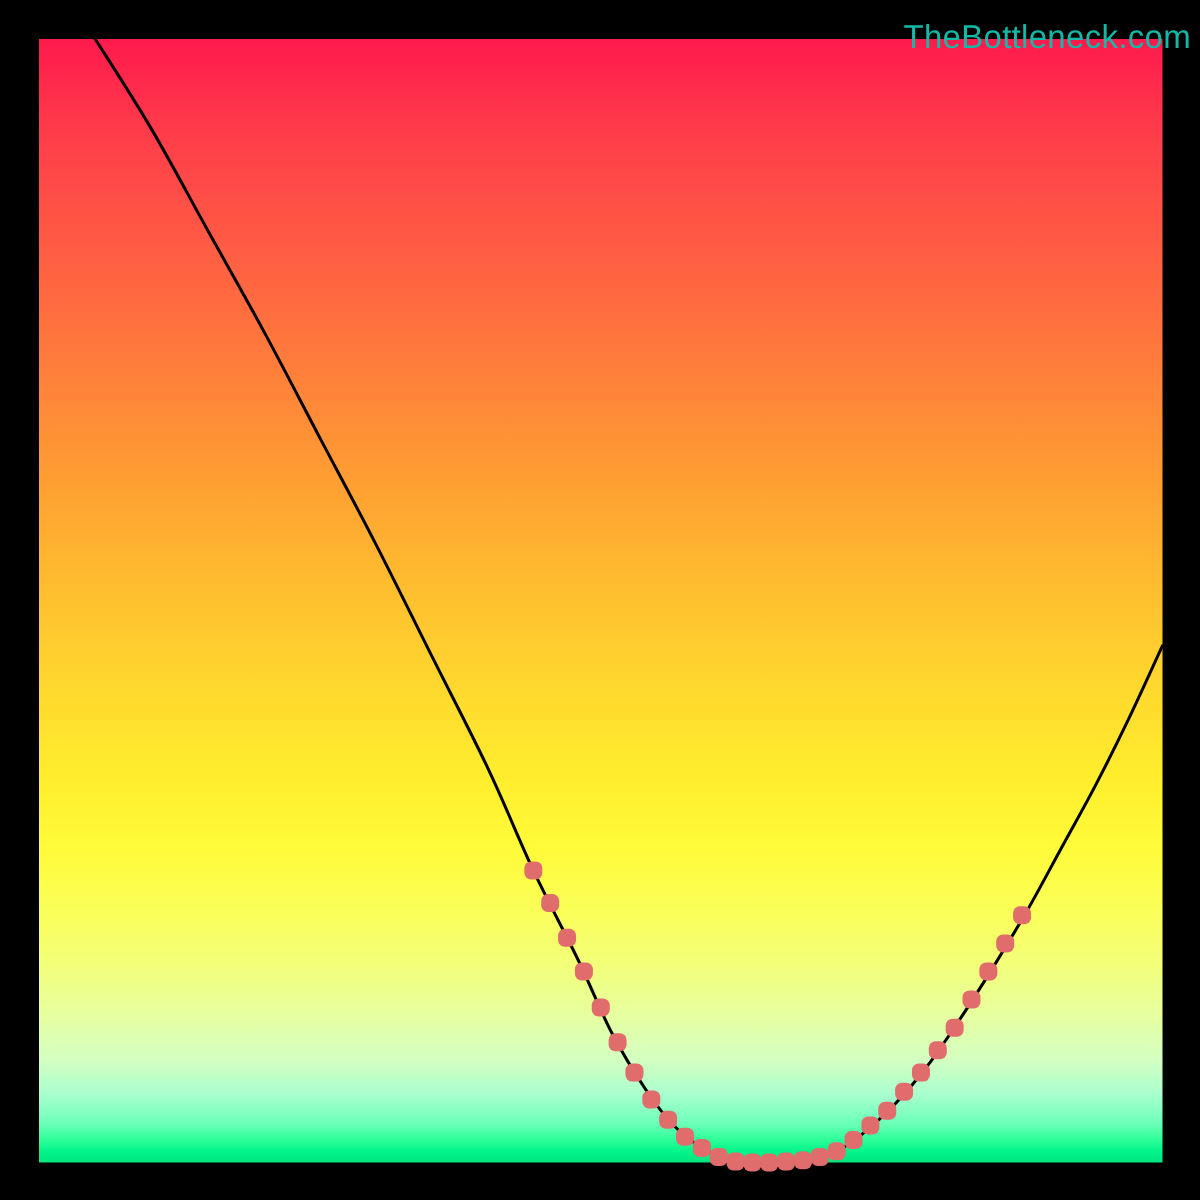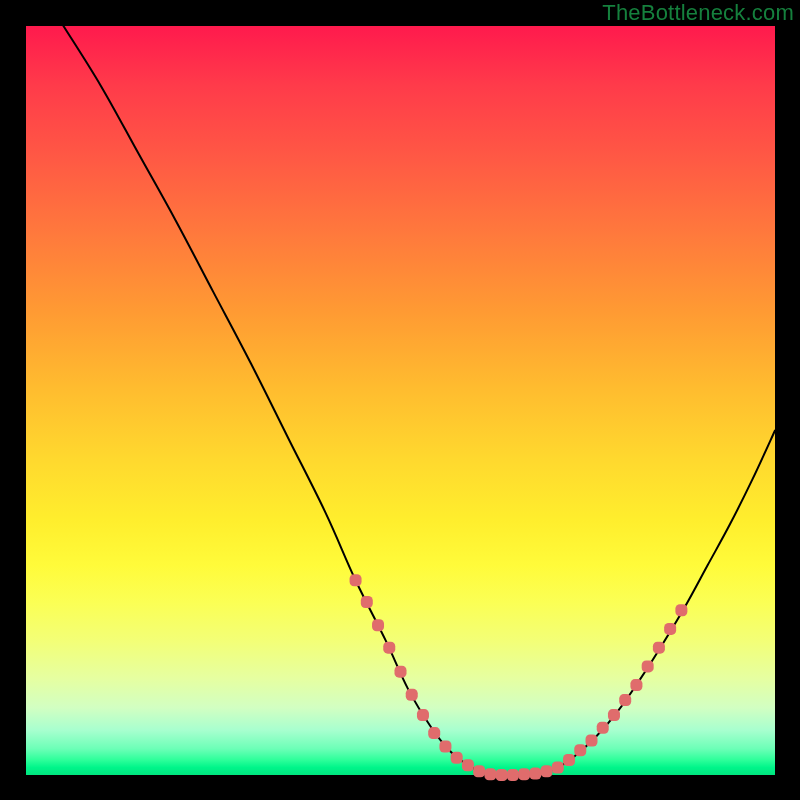--- a/index.html
+++ b/index.html
@@ -49,23 +49,23 @@
   svg.curves {
     position: absolute;
     left: 0;
     top: 0;
     width: 749px;
     height: 749px;
     overflow: visible;
   }
   .watermark {
     position: absolute;
-    top: 0;
+    top: 12px;
     right: 6px;
-    color: #15803d;
+    color: #14b8a6;
     font-size: 22px;
     font-weight: 500;
     letter-spacing: 0.2px;
     user-select: none;
   }
 </style>
 </head>
 <body>
 
 <div class="stage">

